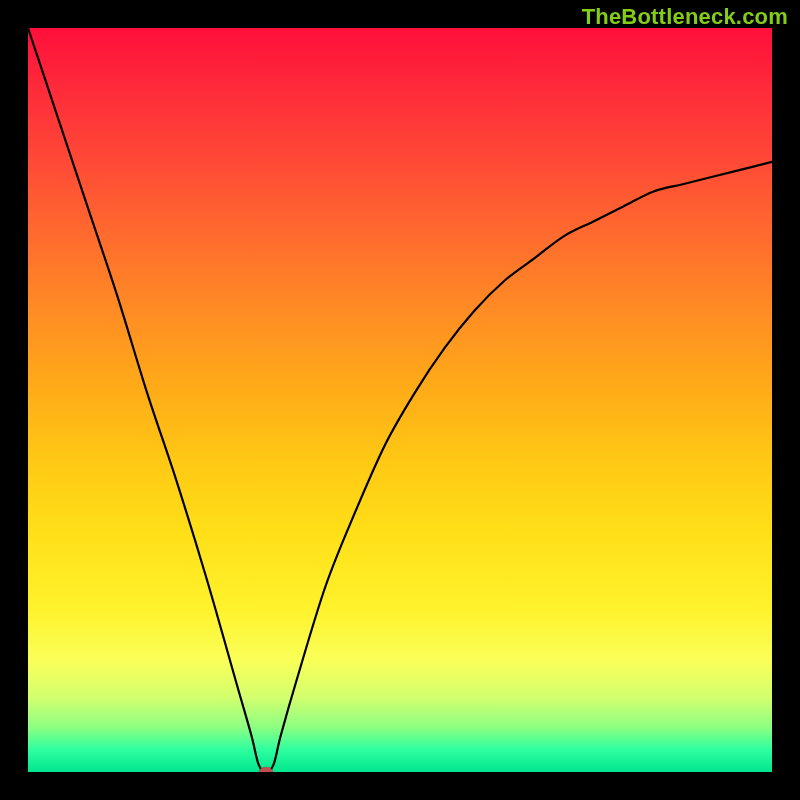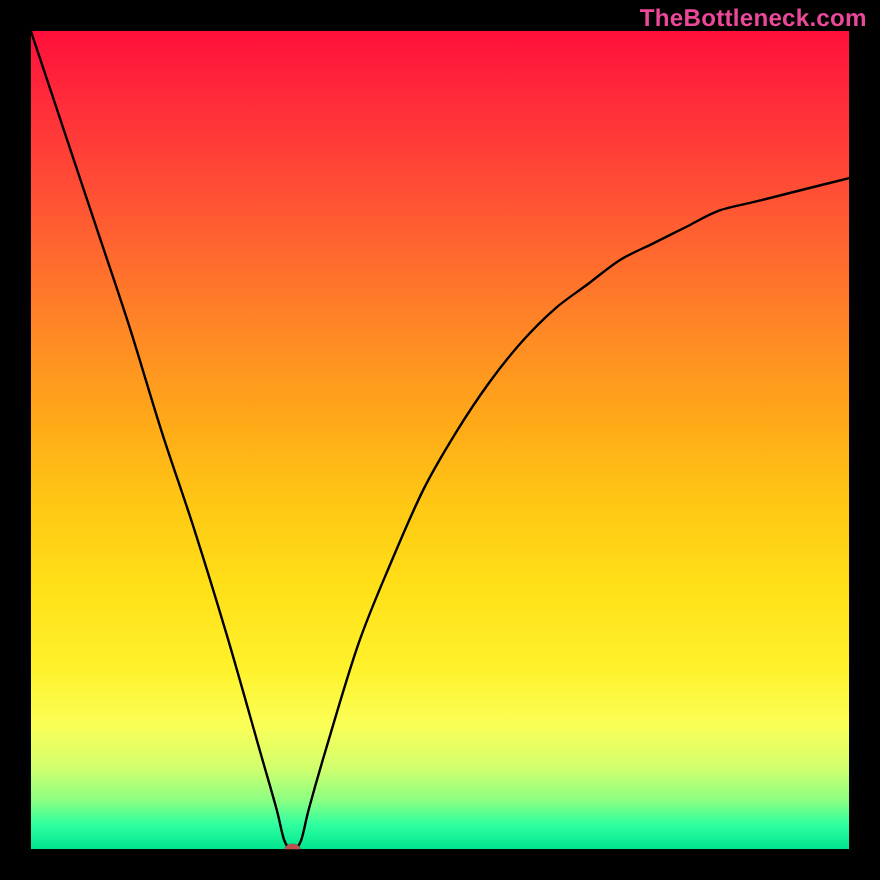--- a/index.html
+++ b/index.html
@@ -14,21 +14,21 @@
   .frame {
     position: relative;
     width: 800px;
     height: 800px;
     background: #000;
   }
   .watermark {
     position: absolute;
     top: 4px;
     right: 12px;
-    color: #ec4899;
+    color: #84cc16;
     font-size: 22px;
     font-weight: 600;
     letter-spacing: 0.2px;
     user-select: none;
   }
   .plot-area {
     position: absolute;
     left: 28px;
     top: 28px;
     width: 744px;

